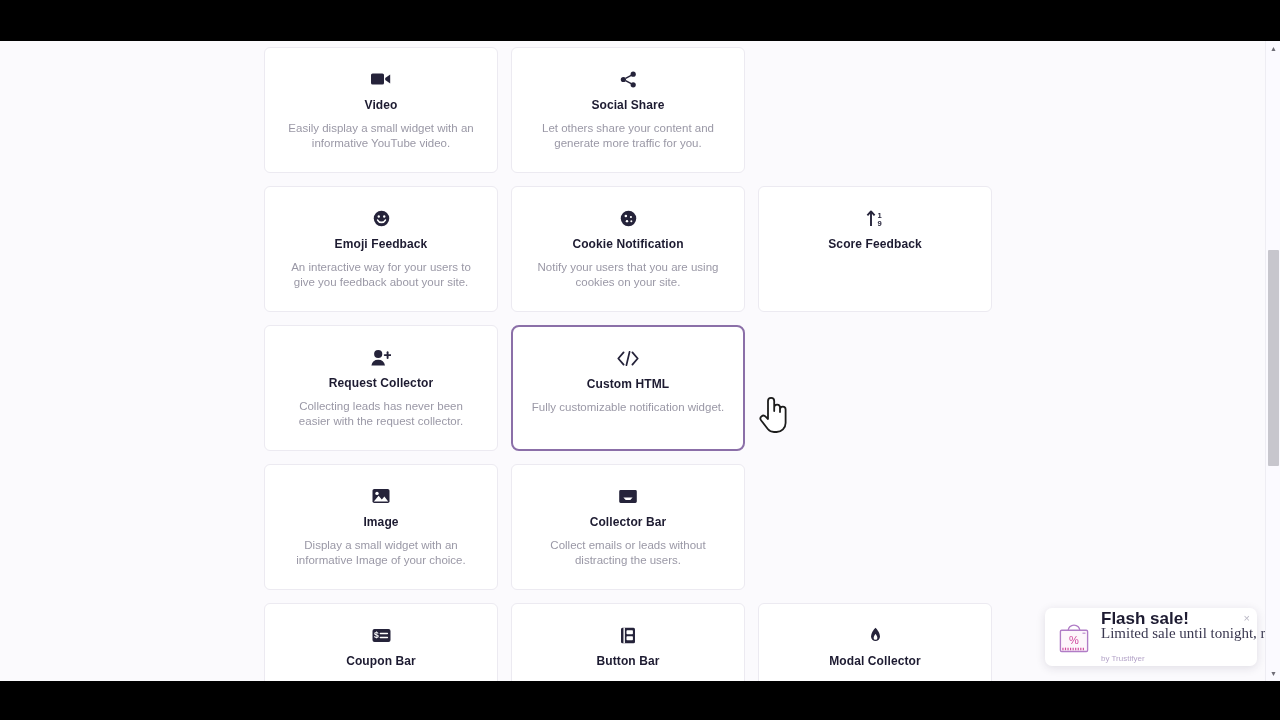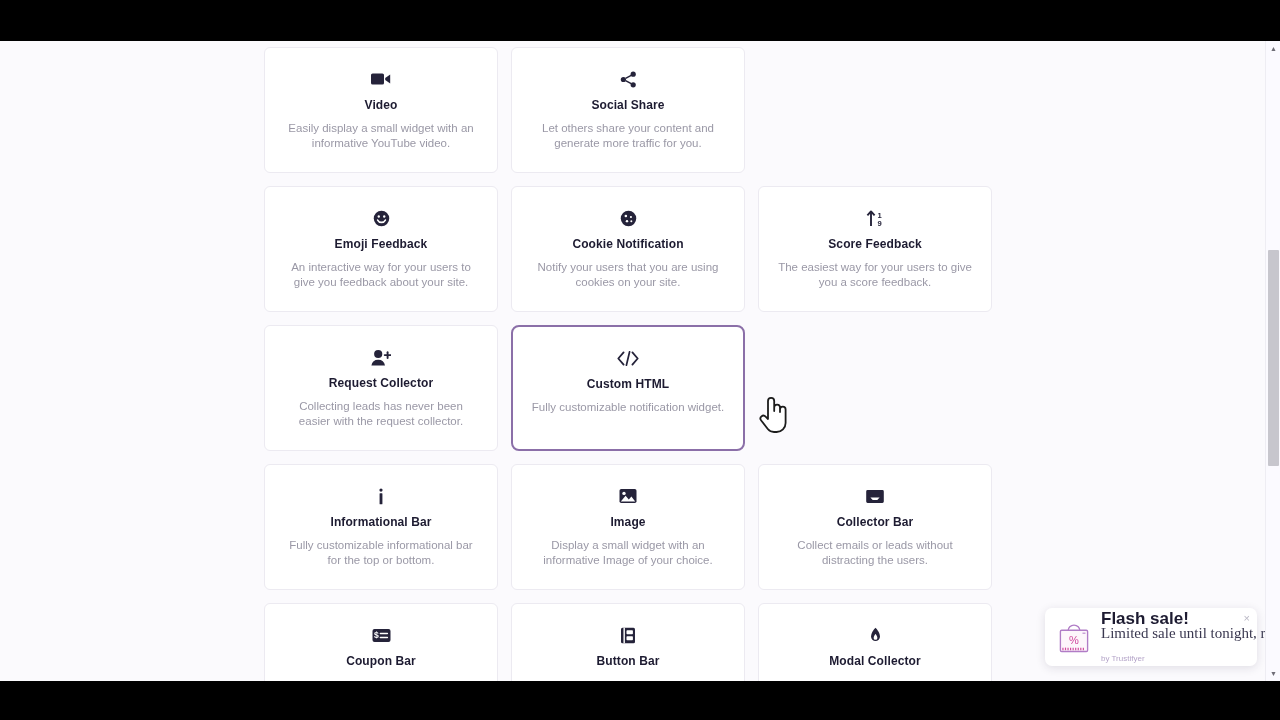--- a/index.html
+++ b/index.html
@@ -275,21 +275,20 @@
           <div class="widget-card">
             <div class="card-icon">
               <svg width="19" height="17" viewBox="0 0 19 17">
                 <path d="M5,16 L5,2.2" stroke="currentColor" stroke-width="1.9"></path>
                 <path d="M1.4,5.4 L5,1.4 L8.6,5.4" fill="none" stroke="currentColor" stroke-width="1.9" stroke-linejoin="round"></path>
                 <text x="13.6" y="7.6" text-anchor="middle" font-family="Liberation Sans, sans-serif" font-size="7.6" font-weight="bold" fill="currentColor">1</text>
                 <text x="13.6" y="16.2" text-anchor="middle" font-family="Liberation Sans, sans-serif" font-size="7.6" font-weight="bold" fill="currentColor">9</text>
               </svg>
             </div>
             <div class="card-title">Score Feedback</div>
-            <div class="card-desc">The easiest way for your users to give you a score feedback.</div>
           </div>
         </div>
         <div class="card-row">
           <div class="widget-card">
             <div class="card-icon">
               <svg width="20" height="17" viewBox="0 0 20 17">
                 <circle cx="7.2" cy="5" r="4.1" fill="currentColor"></circle>
                 <path d="M0.4,16.4 a6.9,6.9 0 0 1 13.6,0 Z" fill="currentColor"></path>
                 <path d="M16.6,3.2 L16.6,9" stroke="currentColor" stroke-width="1.9" stroke-linecap="round"></path>
                 <path d="M13.7,6.1 L19.5,6.1" stroke="currentColor" stroke-width="1.9" stroke-linecap="round"></path>
@@ -304,30 +303,20 @@
                 <path d="M6.6,1.4 L1.3,7.5 L6.6,13.6" fill="none" stroke="currentColor" stroke-width="1.8" stroke-linecap="round" stroke-linejoin="round"></path>
                 <path d="M15.4,1.4 L20.7,7.5 L15.4,13.6" fill="none" stroke="currentColor" stroke-width="1.8" stroke-linecap="round" stroke-linejoin="round"></path>
                 <path d="M12.6,0.8 L9.4,14.2" stroke="currentColor" stroke-width="1.7" stroke-linecap="round"></path>
               </svg>
             </div>
             <div class="card-title">Custom HTML</div>
             <div class="card-desc">Fully customizable notification widget.</div>
           </div>
         </div>
         <div class="card-row">
-          <div class="widget-card">
-            <div class="card-icon">
-              <svg width="8" height="17" viewBox="0 0 8 18">
-                <circle cx="4" cy="2.2" r="1.7" fill="currentColor"></circle>
-                <rect x="2.5" y="5.6" width="3" height="11.6" rx="0.6" fill="currentColor"></rect>
-              </svg>
-            </div>
-            <div class="card-title">Informational Bar</div>
-            <div class="card-desc">Fully customizable informational bar for the top or bottom.</div>
-          </div>
           <div class="widget-card">
             <div class="card-icon">
               <svg width="18" height="16" viewBox="0 0 18 16">
                 <rect x="0.5" y="1" width="17" height="14" rx="1.8" fill="currentColor"></rect>
                 <circle cx="5" cy="5.4" r="1.7" fill="#ffffff"></circle>
                 <path d="M1.8,13.4 L6.6,7.8 L9.8,11.4 L12.4,8.6 L16.2,13.4 Z" fill="#ffffff"></path>
               </svg>
             </div>
             <div class="card-title">Image</div>
             <div class="card-desc">Display a small widget with an informative Image of your choice.</div>

